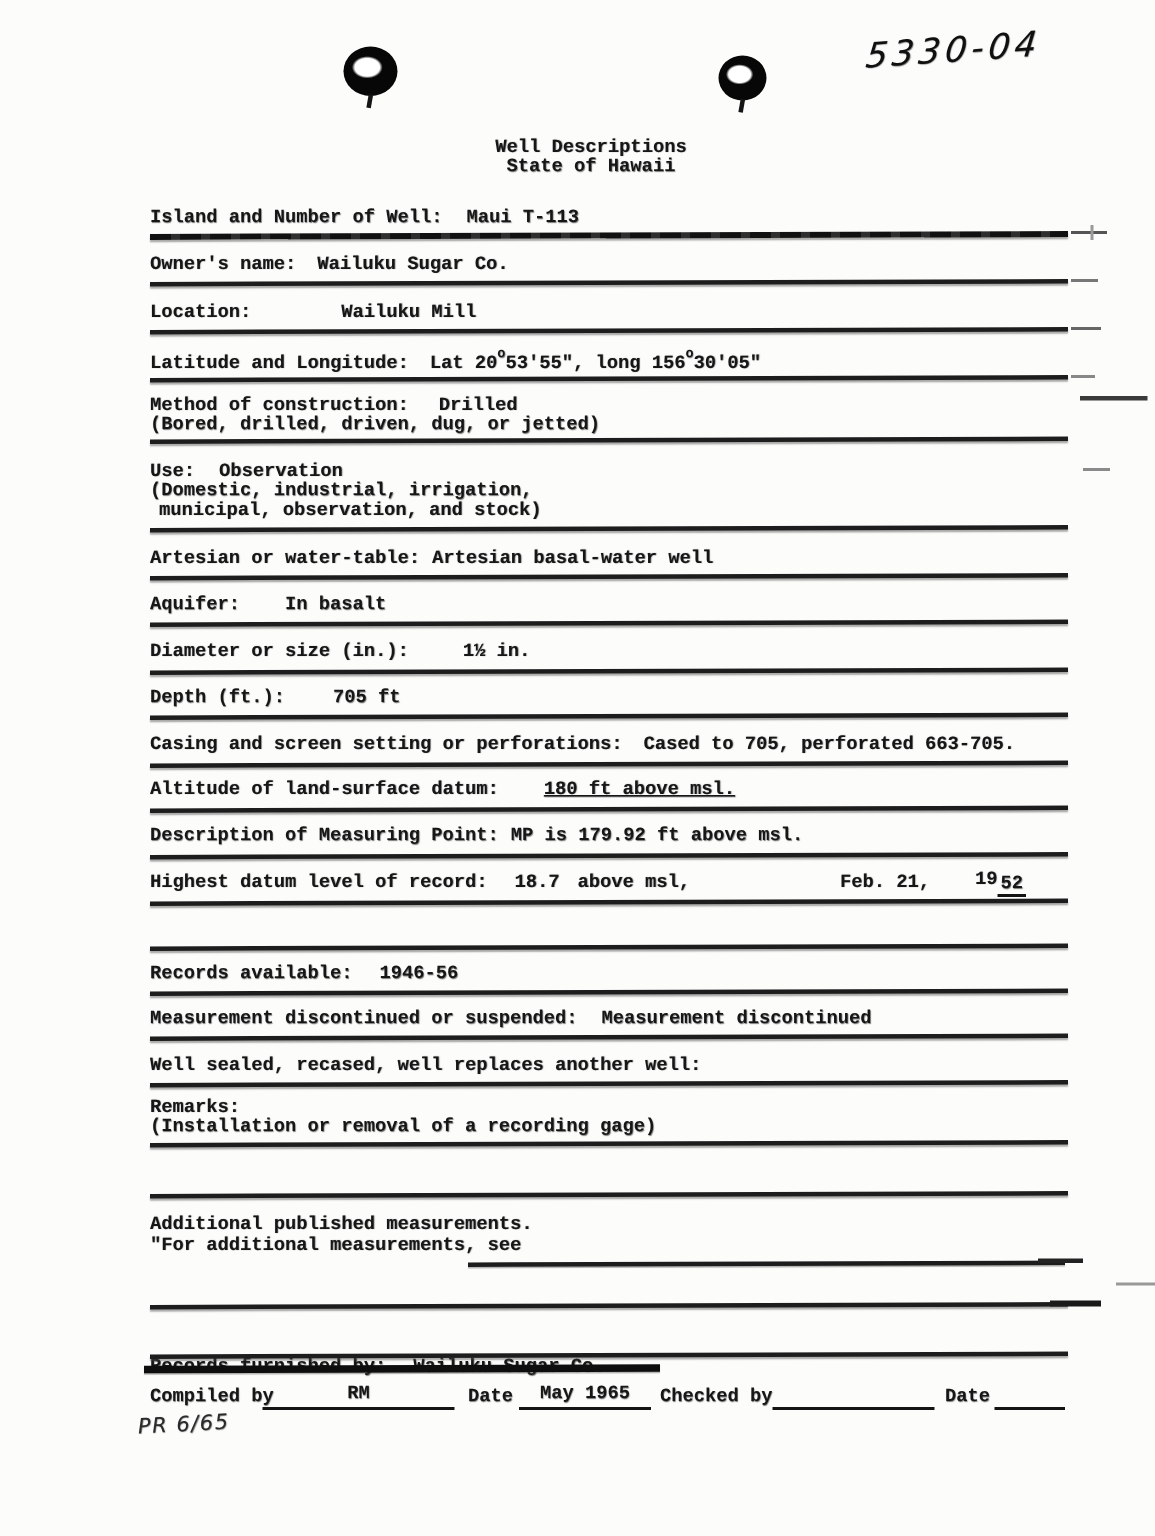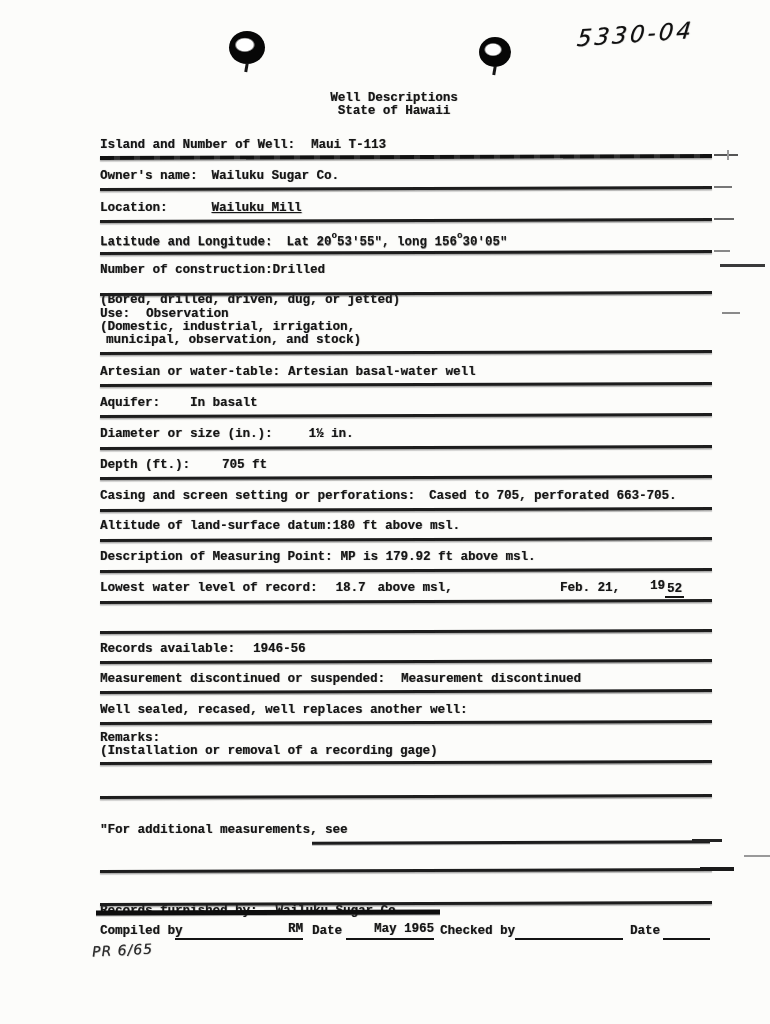--- a/index.html
+++ b/index.html
@@ -10,21 +10,21 @@
   .row{left:100px;}
   .ctr{text-align:center;}
   .rule{position:absolute;left:100px;width:612px;height:3px;background:#1d1d1d;
         box-shadow:0 1.5px 1px rgba(70,70,70,0.45);transform:rotate(-0.18deg);}
   .rule.thick{height:4px;background:repeating-linear-gradient(90deg,#111 0 14px,#2e2e2e 14px 20px);}
   .rule.partial{box-shadow:0 1px 0.5px rgba(70,70,70,0.4);}
   .rule.heavy{height:4.5px;background:#0e0e0e;}
   sup.deg{font-size:9px;position:relative;top:-2px;}
   .val{display:inline-block;}
   .yrfill{position:relative;top:3px;padding:0 2px;border-bottom:2.5px solid #141414;}
-  .ufill{position:absolute;border-bottom:2.5px solid #141414;text-align:right;height:15px;top:-2px;}
+  .ufill{position:absolute;border-bottom:2.5px solid #141414;text-align:center;height:15px;top:-2px;}
   .hand{font-family:"DejaVu Sans",sans-serif;font-style:italic;font-weight:normal;color:#101010;}
   .handnum{font-size:23px;letter-spacing:3px;transform:rotate(-4deg) skewX(-10deg);}
   .handnote{font-size:14px;letter-spacing:1px;transform:rotate(-3deg);color:#2a2a2a;}
   .punch{position:absolute;border-radius:50%;
          background:radial-gradient(ellipse 38% 30% at 44% 42%,#ffffff 0 60%,#070707 75% 100%);}
   .punch:after{content:"";position:absolute;left:45%;bottom:-8px;width:3px;height:9px;
                background:#151515;transform:rotate(10deg);}
   .mark{position:absolute;background:#444;}
   .abs{position:absolute;}
 </style>
@@ -44,33 +44,33 @@
     <span>Island and Number of Well:</span><span class="val" style="margin-left:16px;">Maui T-113</span>
   </div>
   <div class="rule thick" style="top:155px;"></div>
 
   <div class="t row" style="top:170px;">
     <span>Owner's name:</span><span class="val" style="margin-left:14px;">Wailuku Sugar Co.</span>
   </div>
   <div class="rule" style="top:187px;"></div>
 
   <div class="t row" style="top:202px;">
-    <span>Location:</span><span class="val" style="margin-left:44px;text-decoration:underline;">Wailuku Mill</span>
+    <span>Location:</span><span class="val" style="margin-left:60px;">Wailuku Mill</span>
   </div>
   <div class="rule" style="top:219px;"></div>
 
   <div class="t row" style="top:232px;">
     <span>Latitude and Longitude:</span><span class="val" style="margin-left:14px;"><span>Lat 20</span><sup class="deg">o</sup><span>53'55", long 156</span><sup class="deg">o</sup><span>30'05"</span></span>
   </div>
   <div class="rule" style="top:251px;"></div>
 
   <div class="t row" style="top:264px;">
-    <span>Number of construction:</span><span class="val" style="margin-left:0;">Drilled</span>
+    <span>Method of construction:</span><span class="val" style="margin-left:20px;">Drilled</span>
   </div>
-  <div class="t row" style="top:277px;margin-top:17px;">(Bored, drilled, driven, dug, or jetted)</div>
+  <div class="t row" style="top:277px;">(Bored, drilled, driven, dug, or jetted)</div>
   <div class="rule" style="top:292px;"></div>
 
   <div class="t row" style="top:308px;">
     <span>Use:</span><span class="val" style="margin-left:16px;">Observation</span>
   </div>
   <div class="t row" style="top:321px;">(Domestic, industrial, irrigation,</div>
   <div class="t" style="left:106px;top:334px;">municipal, observation, and stock)</div>
   <div class="rule" style="top:351px;"></div>
 
   <div class="t row" style="top:366px;">
@@ -92,31 +92,31 @@
     <span>Depth (ft.):</span><span class="val" style="margin-left:32px;">705 ft</span>
   </div>
   <div class="rule" style="top:476px;"></div>
 
   <div class="t row" style="top:490px;">
     <span>Casing and screen setting or perforations:</span><span class="val" style="margin-left:14px;">Cased to 705, perforated 663-705.</span>
   </div>
   <div class="rule" style="top:508px;"></div>
 
   <div class="t row" style="top:520px;">
-    <span>Altitude of land-surface datum:</span><span class="val" style="">180 ft above msl.</span>
+    <span>Altitude of land-surface datum:</span><span class="val" style="margin-left:30px;text-decoration:underline;">180 ft above msl.</span>
   </div>
   <div class="rule" style="top:538px;"></div>
 
   <div class="t row" style="top:551px;">
     <span>Description of Measuring Point:</span><span class="val" style="margin-left:8px;">MP is 179.92 ft above msl.</span>
   </div>
   <div class="rule" style="top:569px;"></div>
 
   <div class="t row" style="top:582px;width:612px;">
-    <span>Lowest water level of record:</span><span class="val" style="margin-left:18px;">18.7</span><span class="val" style="margin-left:12px;">above msl,</span>
+    <span>Highest datum level of record:</span><span class="val" style="margin-left:18px;">18.7</span><span class="val" style="margin-left:12px;">above msl,</span>
     <span class="abs" style="left:460px;top:0;">Feb. 21,</span>
     <span class="abs" style="left:550px;top:-2px;"><span>19</span><span class="yrfill">52</span></span>
   </div>
   <div class="rule" style="top:600px;"></div>
 
   <div class="rule" style="top:630px;"></div>
 
   <div class="t row" style="top:643px;">
     <span>Records available:</span><span class="val" style="margin-left:18px;">1946-56</span>
   </div>
@@ -133,20 +133,21 @@
   <div class="rule" style="top:721px;"></div>
 
   <div class="t row" style="top:732px;">
     <span>Remarks:</span><span class="val" style="margin-left:10px;"></span>
   </div>
   <div class="t row" style="top:745px;">(Installation or removal of a recording gage)</div>
   <div class="rule" style="top:761px;"></div>
 
   <div class="rule" style="top:795px;"></div>
 
+  <div class="t row" style="top:810px;">Additional published measurements.</div>
   <div class="t row" style="top:824px;">
     <span>"For additional measurements, see</span><span class="val" style="margin-left:10px;"></span>
   </div>
   <div class="rule partial" style="top:841px;left:312px;width:398px;height:2.5px;"></div>
 
   <div class="rule" style="top:869px;"></div>
 
   <div class="t row" style="top:905px;">
     <span>Records furnished by:</span><span class="val" style="margin-left:18px;">Wailuku Sugar Co.</span>
   </div>

